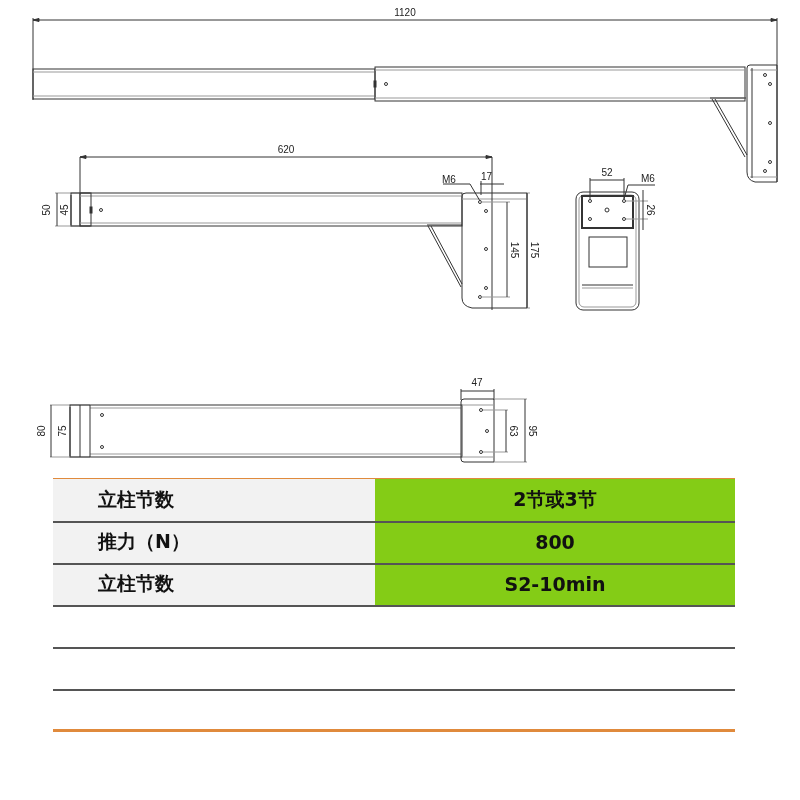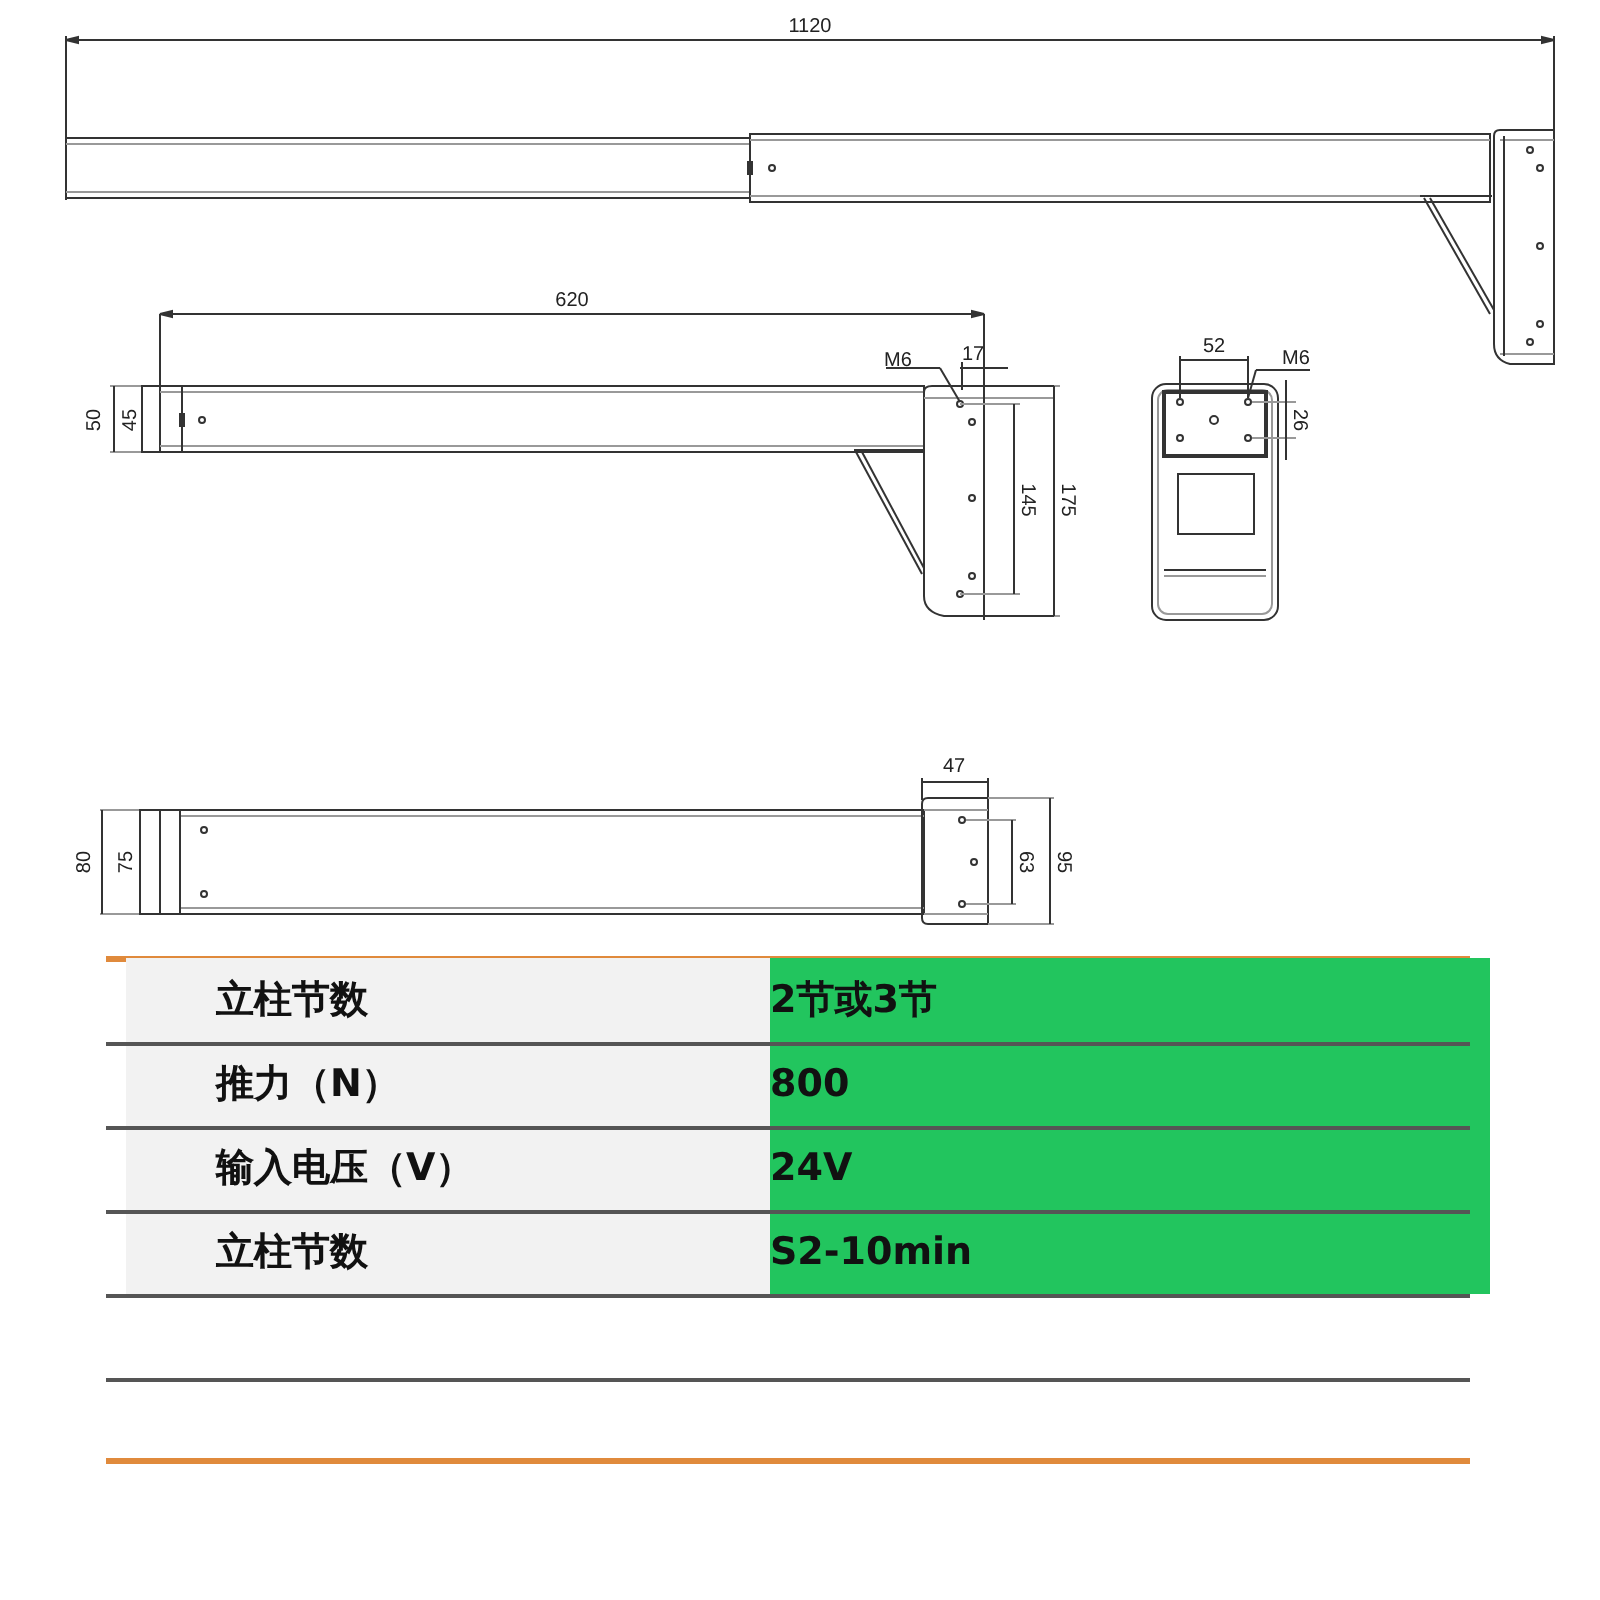--- a/index.html
+++ b/index.html
@@ -1,23 +1,23 @@
 <!DOCTYPE html>
 <html><head>
 <meta charset="utf-8">
 <style>
   html, body { margin:0; padding:0; background:#ffffff; }
   body { width:800px; height:800px; position:relative; overflow:hidden; font-family:"DejaVu Sans", sans-serif; }
   #drawing { position:absolute; left:0; top:0; width:800px; height:470px; }
   .dimtext { font-family:"Liberation Sans", sans-serif; font-size:10px; fill:#222; }
-  #spec-table { position:absolute; left:63px; top:479px; width:682px; border-collapse:collapse; }
+  #spec-table { position:absolute; left:53px; top:479px; width:682px; border-collapse:collapse; }
   #spec-table .row { height:42px; }
   #spec-table td { padding:0; vertical-align:middle; font-weight:bold; font-size:19px; color:#111; font-family:"DejaVu Sans", sans-serif; }
   #spec-table td.label { width:322px; background:#f2f2f2; padding-left:45px; box-sizing:border-box; }
-  #spec-table td.value { background:#22c55e; text-align:left; }
+  #spec-table td.value { background:#84cc16; text-align:center; }
   .top-rule { position:absolute; left:53px; top:478px; width:682px; height:3px; }
   .bottom-rule { position:absolute; left:53px; top:729px; width:682px; height:3px; }
   .row-sep { position:absolute; left:53px; width:682px; height:2px; background:#555; }
 </style>
 </head>
 <body>
 
 <svg id="drawing" width="800" height="470" viewBox="0 0 800 470" xmlns="http://www.w3.org/2000/svg">
   <g fill="none" stroke="#333" stroke-width="1">
 
@@ -184,24 +184,20 @@
   <tbody>
     <tr class="row">
       <td class="label">立柱节数</td>
       <td class="value">2节或3节</td>
     </tr>
     <tr class="row">
       <td class="label">推力（N）</td>
       <td class="value">800</td>
     </tr>
     <tr class="row">
-      <td class="label">输入电压（V）</td>
-      <td class="value">24V</td>
-    </tr>
-    <tr class="row">
       <td class="label">立柱节数</td>
       <td class="value">S2-10min</td>
     </tr>
   </tbody>
 </table>
 
 <div class="row-sep" style="top:521px;"></div>
 <div class="row-sep" style="top:563px;"></div>
 <div class="row-sep" style="top:605px;"></div>
 <div class="row-sep" style="top:647px;"></div>

